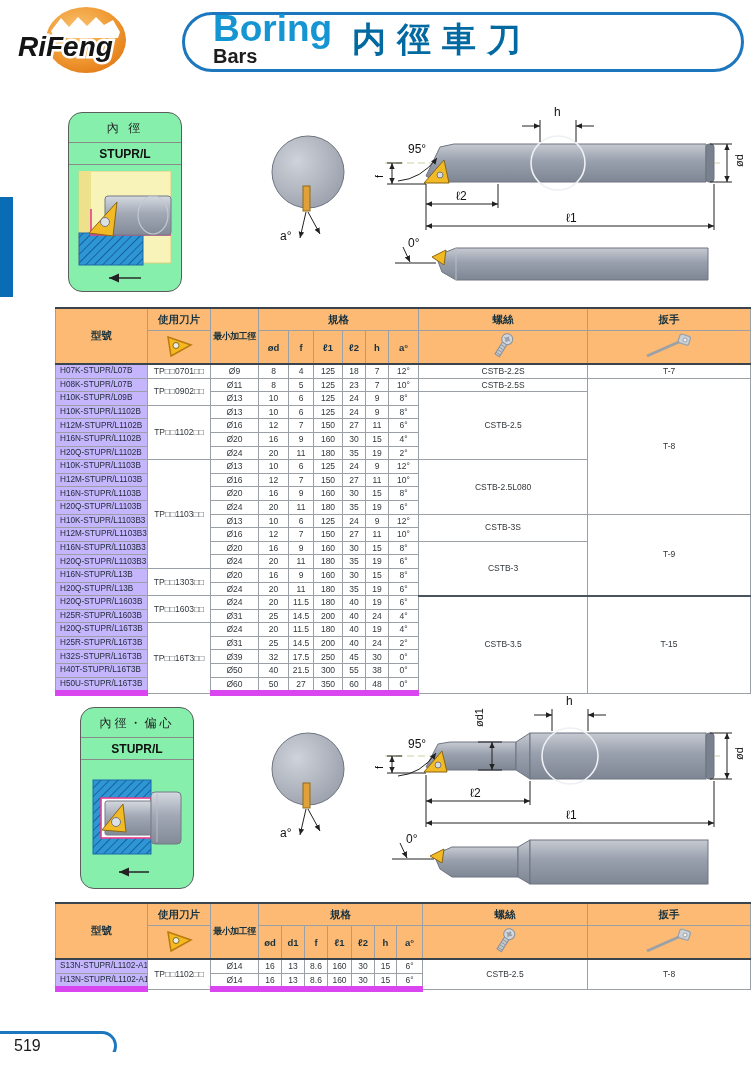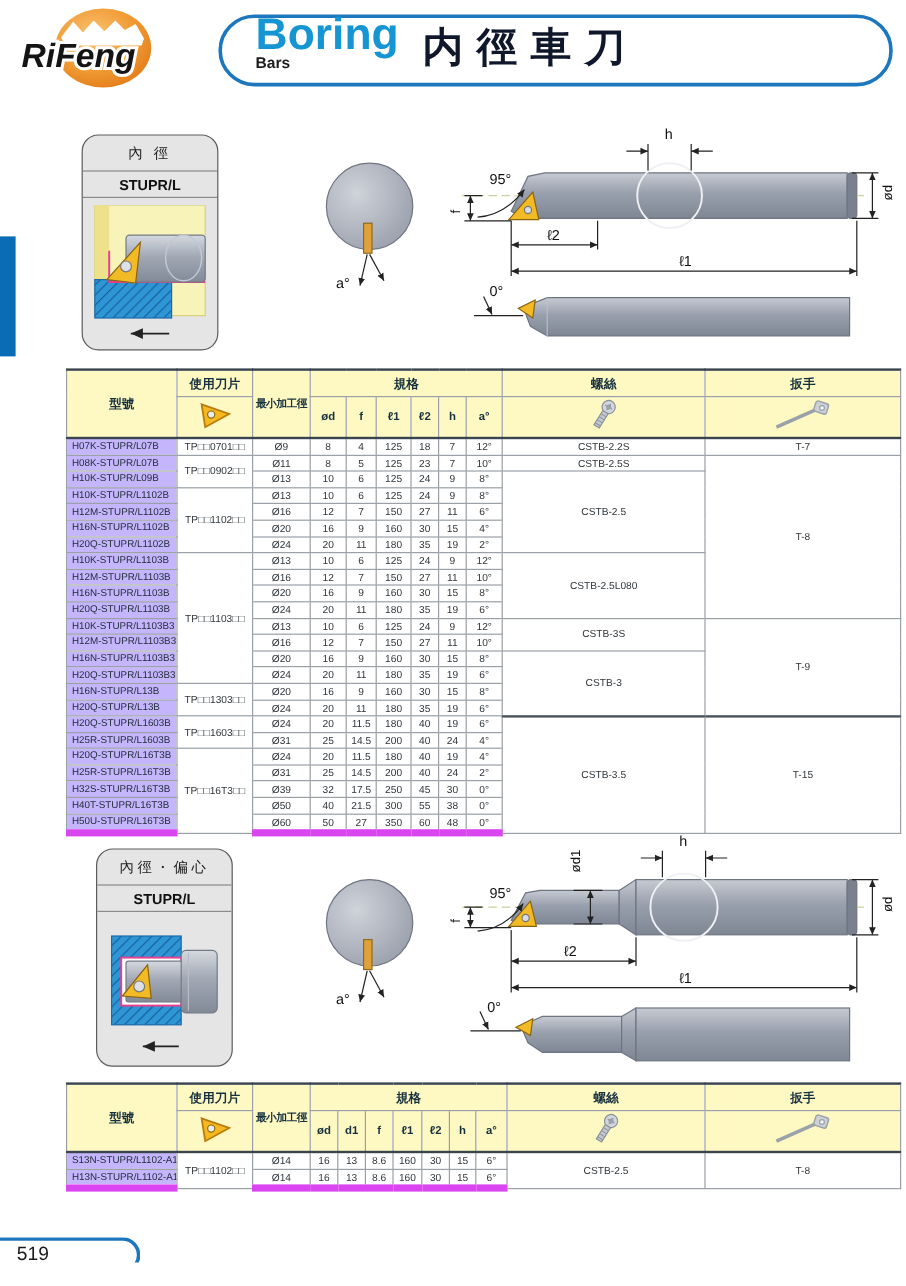--- a/index.html
+++ b/index.html
@@ -4,46 +4,46 @@
 <style>
   html,body{margin:0;padding:0;}
   body{width:755px;height:1072px;background:#fff;font-family:"Liberation Sans",sans-serif;position:relative;}
   #page{position:relative;width:755px;height:1052px;background:#fff;overflow:hidden;}
 
   
   .logo{position:absolute;left:12px;top:5px;width:150px;height:70px;}
   .capsule{position:absolute;left:182px;top:12px;width:556px;height:54px;border:3px solid #1C77BE;border-radius:32px;background:#fff;}
   .title-en{position:absolute;left:213px;top:10px;line-height:1;}
   .title-en .big{font-size:37px;font-weight:bold;color:#1695D3;letter-spacing:0px;display:block;}
-  .title-en .small{font-size:13px;font-weight:bold;color:#1d1d1d;display:block;margin-top:-1px;}
-  .title-zh{position:absolute;left:352px;top:17px;font-size:34px;font-weight:bold;color:#0f172a;letter-spacing:11px;white-space:nowrap;}
+  .title-en .small{font-size:20px;font-weight:bold;color:#1d1d1d;display:block;margin-top:-1px;}
+  .title-zh{position:absolute;left:352px;top:17px;font-size:34px;font-weight:bold;color:#0369a1;letter-spacing:11px;white-space:nowrap;}
 
   .side-tab{position:absolute;left:0;top:197px;width:13px;height:100px;background:#0A6CB4;}
 
   
-  .panel{position:absolute;width:112px;border:1.5px solid #5c5c5c;border-radius:14px;background:#e5e5e5;text-align:center;overflow:hidden;}
+  .panel{position:absolute;width:112px;border:1.5px solid #5c5c5c;border-radius:14px;background:#86efac;text-align:center;overflow:hidden;}
   .panel .cat{font-size:12px;letter-spacing:3px;padding:7px 0 5px;border-bottom:1px solid #8a8a8a;color:#1c1c1c;white-space:nowrap;}
   .panel .mod{font-size:12px;font-weight:bold;padding:4px 0 3px;border-bottom:1px solid #8a8a8a;color:#101010;}
   .panel svg{display:block;margin:6px auto 0;}
   #panel1{left:68px;top:112px;height:178px;}
   #panel2{left:80px;top:707px;height:180px;}
 
   .drawing1{position:absolute;left:240px;top:100px;}
   .drawing2{position:absolute;left:240px;top:693px;}
   .dim{stroke:#222;stroke-width:1;fill:none;}
   .lbl{font-size:12px;fill:#111;}
   .lbls{font-size:11px;fill:#111;}
 
   
   .tblwrap1{position:absolute;left:55px;top:307px;}
   .tblwrap2{position:absolute;left:55px;top:902px;}
   table.cat{border-collapse:collapse;table-layout:fixed;width:695px;font-size:8.5px;color:#30363b;
             border:1px solid #5f6a73;border-top:2px solid #39444d;}
   table.cat th,table.cat td{border:1px solid #9aa0a6;padding:0;text-align:center;overflow:hidden;white-space:nowrap;}
-  table.cat thead th{background:#fef9c3;color:#16303d;font-weight:bold;font-size:10.5px;}
+  table.cat thead th{background:#fdba74;color:#16303d;font-weight:bold;font-size:10.5px;}
   table.cat thead{border-bottom:2px solid #39444d;}
   table.cat thead tr.r1 th{height:21px;}
   table.cat thead tr.r2 th{height:32px;}
   table.cat thead th.mind{font-size:9px;letter-spacing:-0.5px;}
   table.cat thead th.spec{font-size:9.5px;}
   table.cat tbody td{height:12.6px;line-height:1;background:#fff;}
   table.cat tbody td.model{background:#c4b5fd;text-align:left;padding-left:4px;font-size:8.2px;color:#1e2a33;}
   table.cat tbody tr:last-child td{border-bottom:6px solid #d946ef;}
   table.cat td.thick{border-top:2px solid #4a545c;}
 

